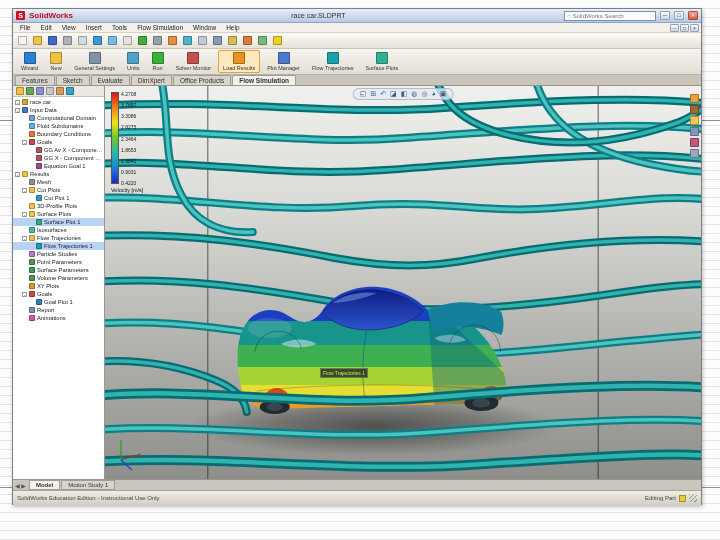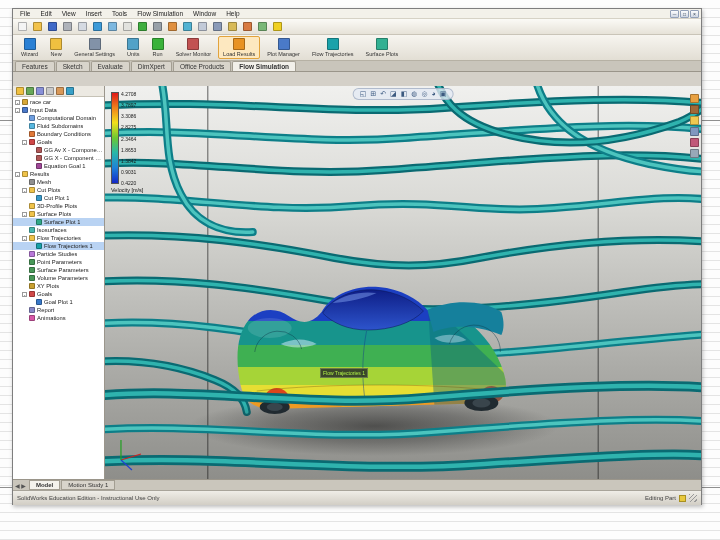--- a/index.html
+++ b/index.html
@@ -119,20 +119,32 @@
   .grip{width:8px;height:8px;background:repeating-linear-gradient(135deg,#999 0 1px,transparent 1px 3px);flex:none}
 </style>
 </head>
 <body>
 
 <div class="rule-dark" id="rule1"></div>
 <div class="rule-dark" id="rule2"></div>
 
 <div class="sw-window">
 
+  <div class="titlebar">
+    <span class="logo-box">S</span>
+    <span class="app-name">SolidWorks</span>
+    <span class="doc-title">race car.SLDPRT</span>
+    <span class="search-box">
+      <span class="search-glyph">○</span>
+      <input placeholder="SolidWorks Search" style="">
+    </span>
+    <span class="win-btn">─</span>
+    <span class="win-btn">□</span>
+    <span class="win-btn close">×</span>
+  </div>
 
   <div class="menubar">
     <div style="display:flex">
 
     <span class="menu-item">File</span>
         <span class="menu-item">Edit</span>
         <span class="menu-item">View</span>
         <span class="menu-item">Insert</span>
         <span class="menu-item">Tools</span>
         <span class="menu-item">Flow Simulation</span>

